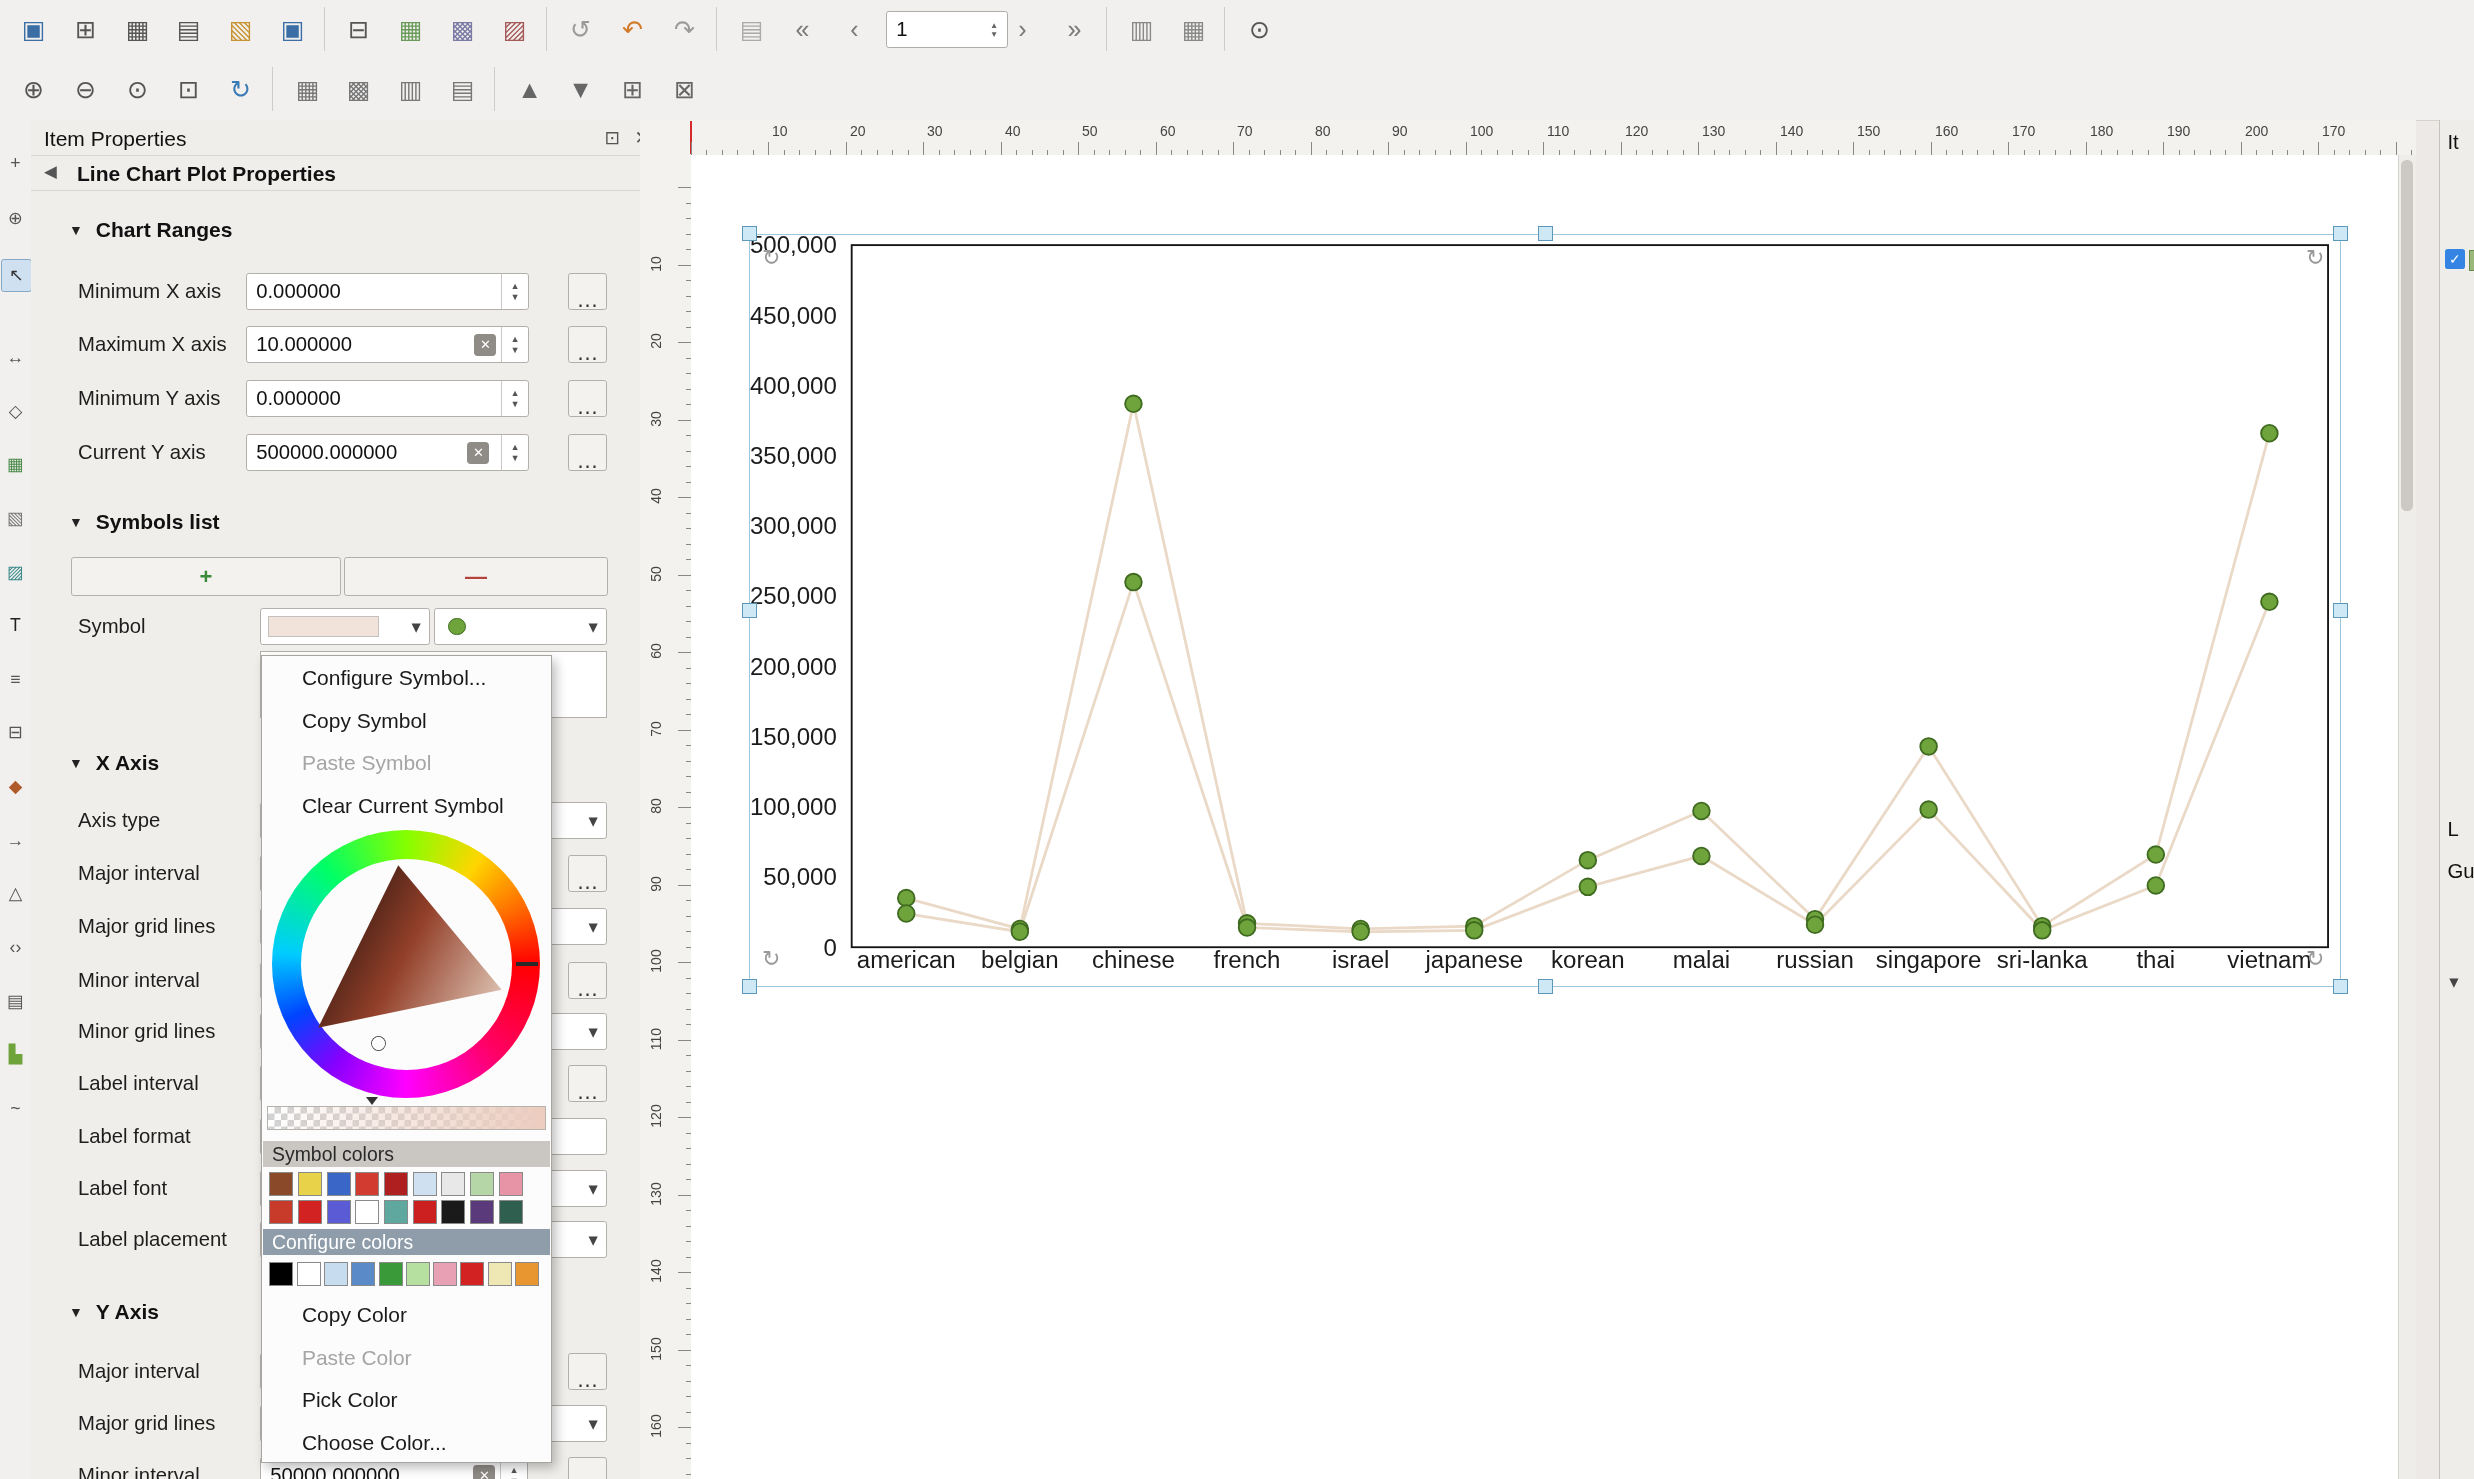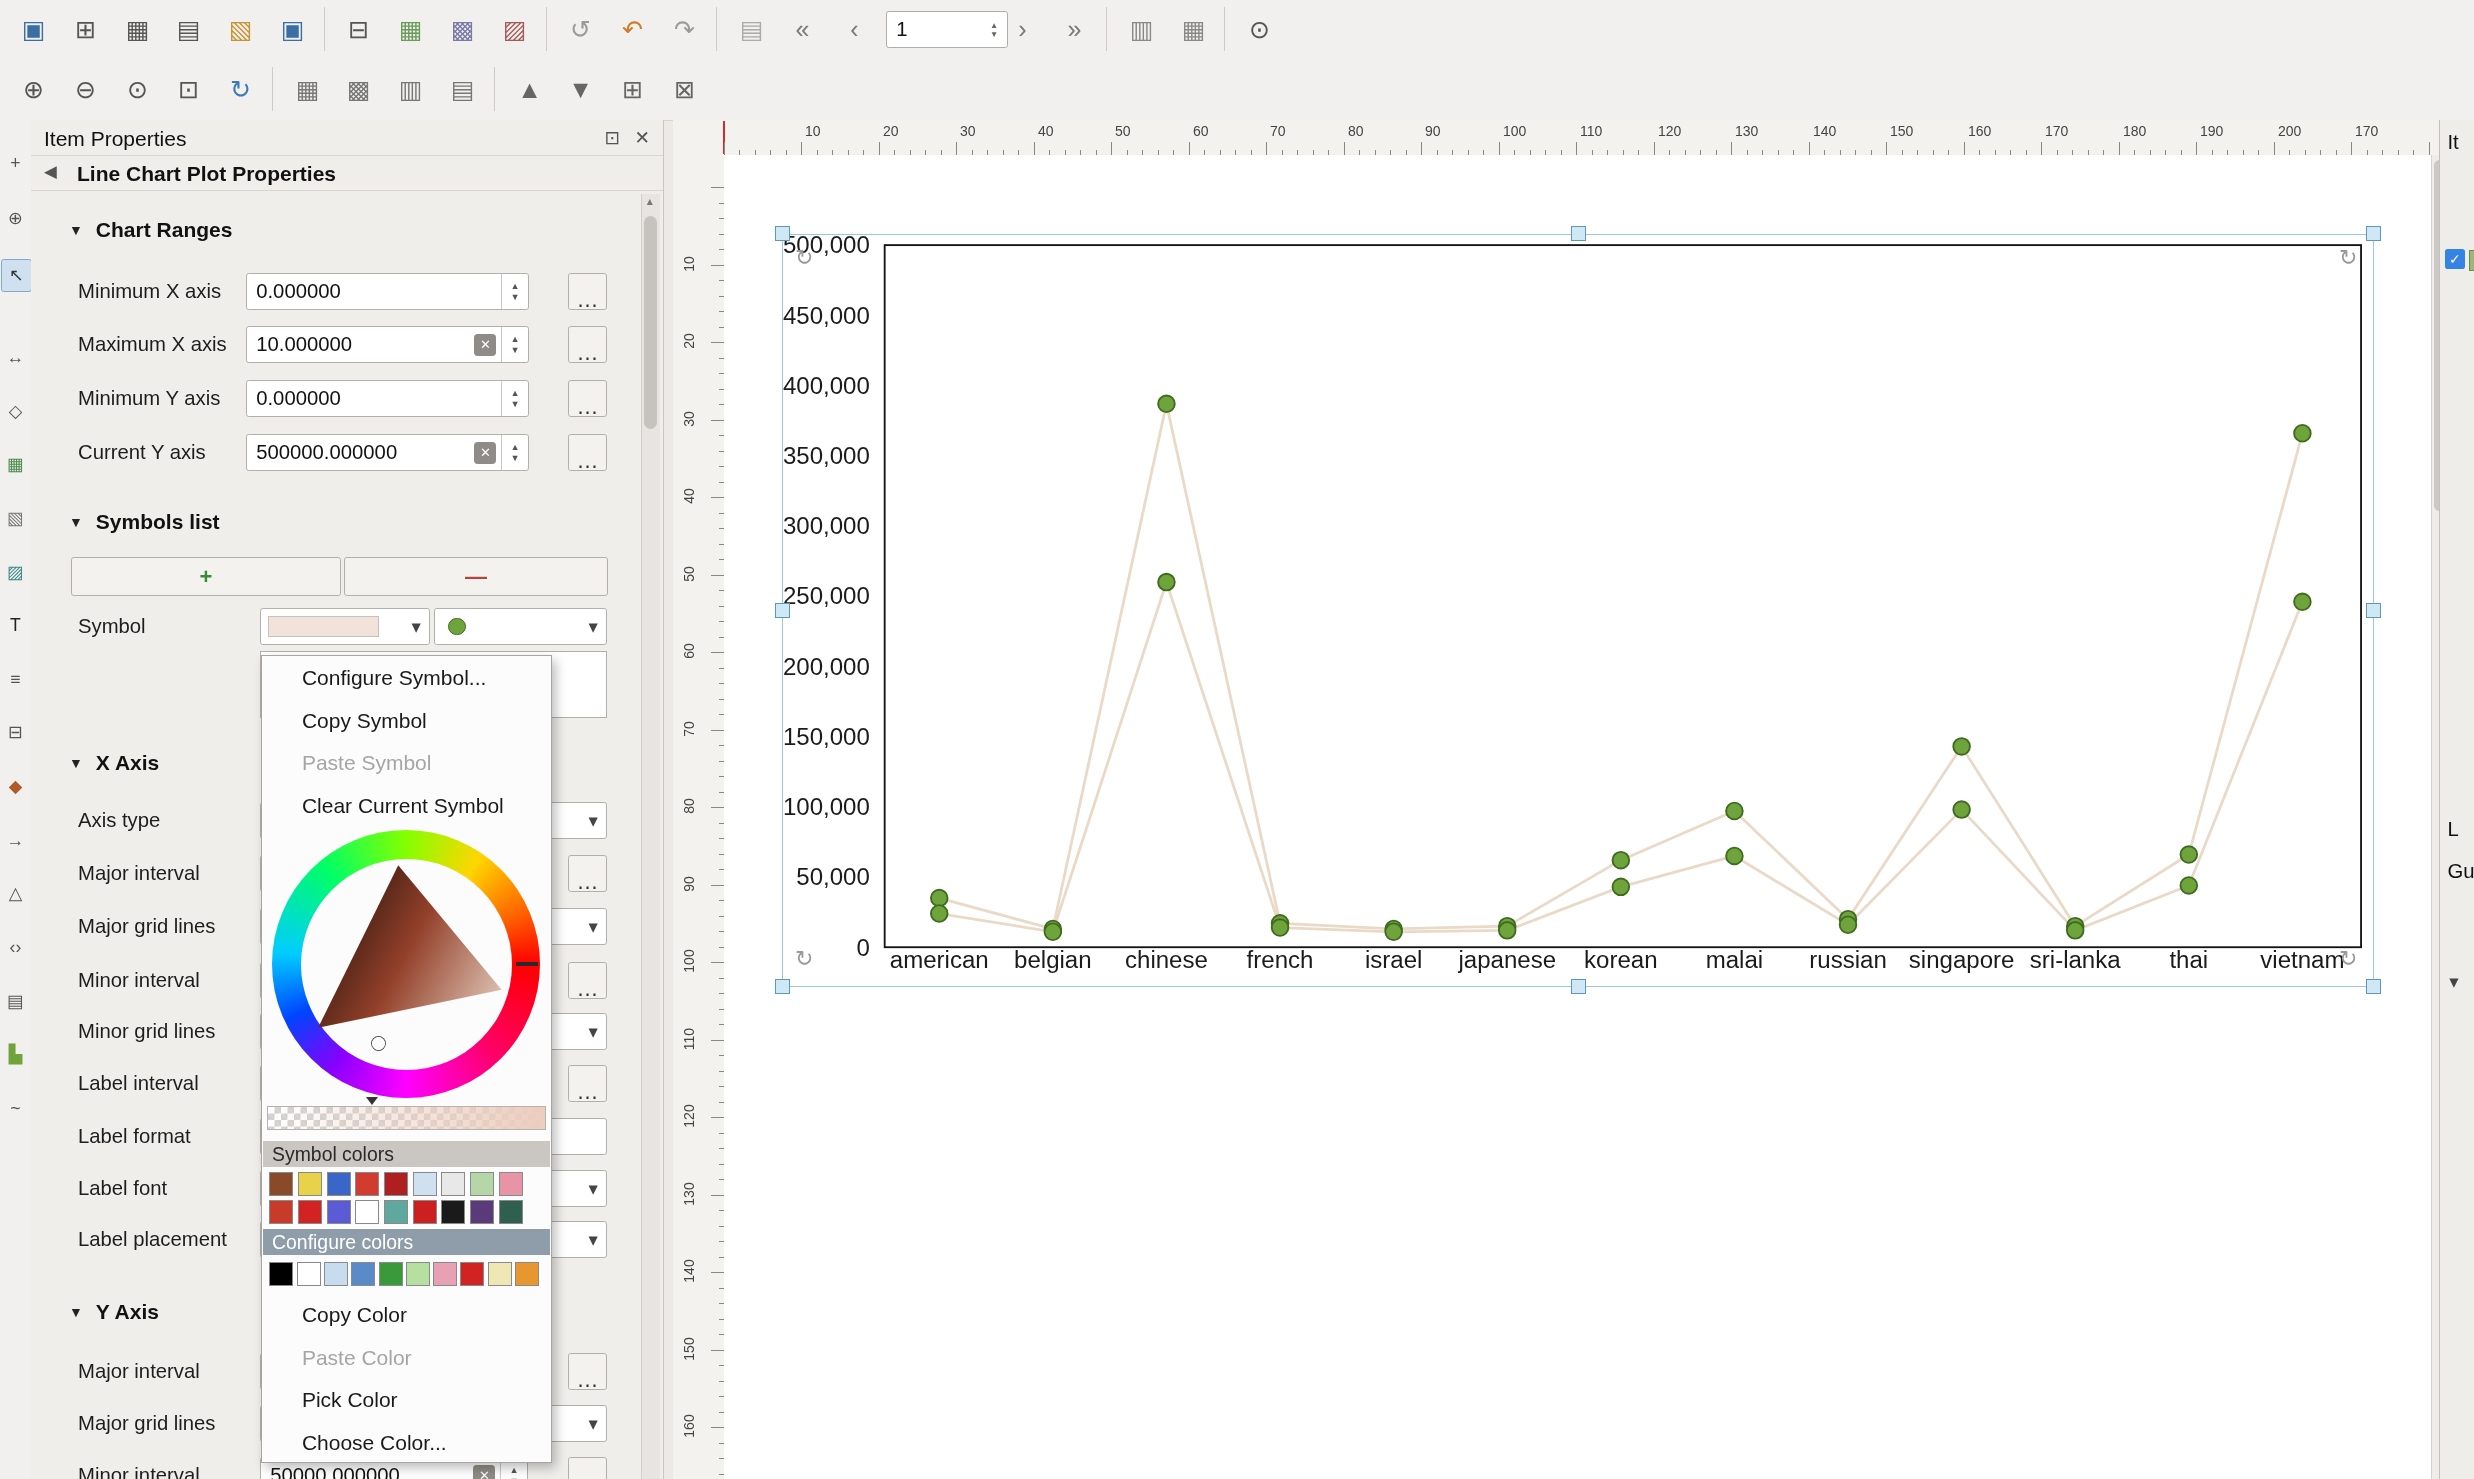--- a/index.html
+++ b/index.html
@@ -45,21 +45,21 @@
   .pdroparrow{margin-left:auto;margin-right:8.3px;font-size:18.5px;color:#444;}
   .symbtn{position:absolute;top:0;height:39px;background:#f4f2ef;border:0.9px solid #b3b0ac;border-radius:2.8px;display:flex;align-items:center;justify-content:center;box-sizing:border-box;font-size:22px;font-weight:bold;}
   #symbol-listbox{position:absolute;left:229px;width:347px;height:67px;background:#fff;border:0.9px solid #b3b0ac;box-sizing:border-box;}
   .colorstrip{width:109px;height:18.5px;margin-left:7.4px;border:0.9px solid #c5c2be;}
   .markerdot{width:15.7px;height:15.7px;border-radius:50%;margin-left:13px;}
   
   #pscroll{position:absolute;left:610px;top:74px;width:17.6px;bottom:0;background:#e7e4e1;border-left:0.9px solid #d2cfcb;}
   #pscroll .arrow{position:absolute;left:2.8px;top:1.8px;font-size:10.2px;color:#777;}
   #pscroll .thumb{position:absolute;left:1.8px;top:22px;width:13px;height:213px;background:#c6c3bf;border-radius:6.5px;}
   
-  #canvas{position:absolute;left:673px;top:120px;width:1776px;height:1359px;background:#22c55e;}
+  #canvas{position:absolute;left:640px;top:120px;width:1776px;height:1359px;background:#22c55e;}
   #ruler-top{position:absolute;left:0;top:0;width:1776px;height:35px;background:#f4f2ef;border-bottom:0.9px solid #b5b2ae;overflow:hidden;}
   #ruler-left{position:absolute;left:0;top:35px;width:51px;bottom:0;background:#f4f2ef;border-right:0.9px solid #b5b2ae;overflow:hidden;}
   #page{position:absolute;left:51px;top:35px;right:0;bottom:0;background:#ffffff;}
   .tickv{position:absolute;width:0.9px;background:#8a8884;bottom:0;}
   .tickh{position:absolute;height:0.9px;background:#8a8884;right:0;}
   .rlabel{position:absolute;font-size:14px;color:#444;}
   #redmark{position:absolute;left:50px;top:0.9px;width:1.8px;height:33px;background:#d42a2a;}
   #vscroll{position:absolute;right:0;top:35px;width:16.6px;bottom:0;background:#efedea;border-left:0.9px solid #d6d3cf;}
   #vscroll .thumb{position:absolute;left:1.8px;top:4.6px;width:12px;height:351px;background:#ccc9c5;border-radius:5.5px;}
   #chart-bounds{position:absolute;left:58px;top:79px;width:1592px;height:753px;border:0.9px solid #9ec7de;box-sizing:border-box;}
@@ -218,21 +218,21 @@
           <span class="pval">0.000000</span>
           <span class="pspinbtns">
             <span>▲</span>
             <span>▼</span>
           </span>
         </div>
         <div class="pdots">…</div>
       </div>
       <div class="prow" style="top: 314px;">
         <div class="plabel">Current Y axis</div>
-        <div class="pspin" style="left: 215px; width: 283px;">
+        <div class="pspin" style="left: 215px; width: 283px; gap: 7px;">
           <span class="pval">500000.000000</span>
           <span class="pclear">✕</span>
           <span class="pspinbtns">
             <span>▲</span>
             <span>▼</span>
           </span>
         </div>
         <div class="pdots">…</div>
       </div>
       <div class="sechdr" style="top: 388px;">

